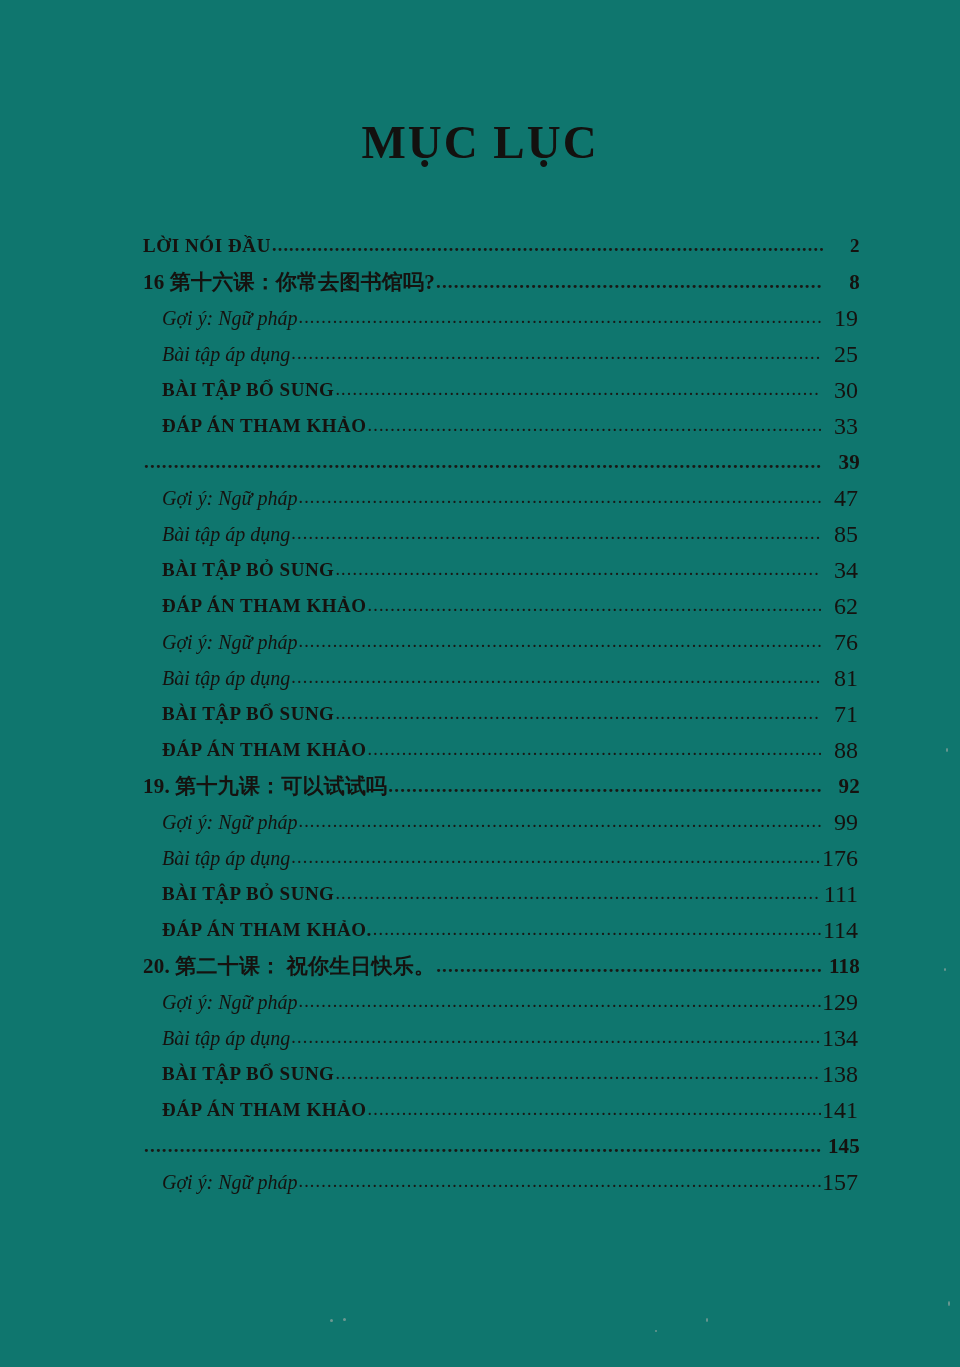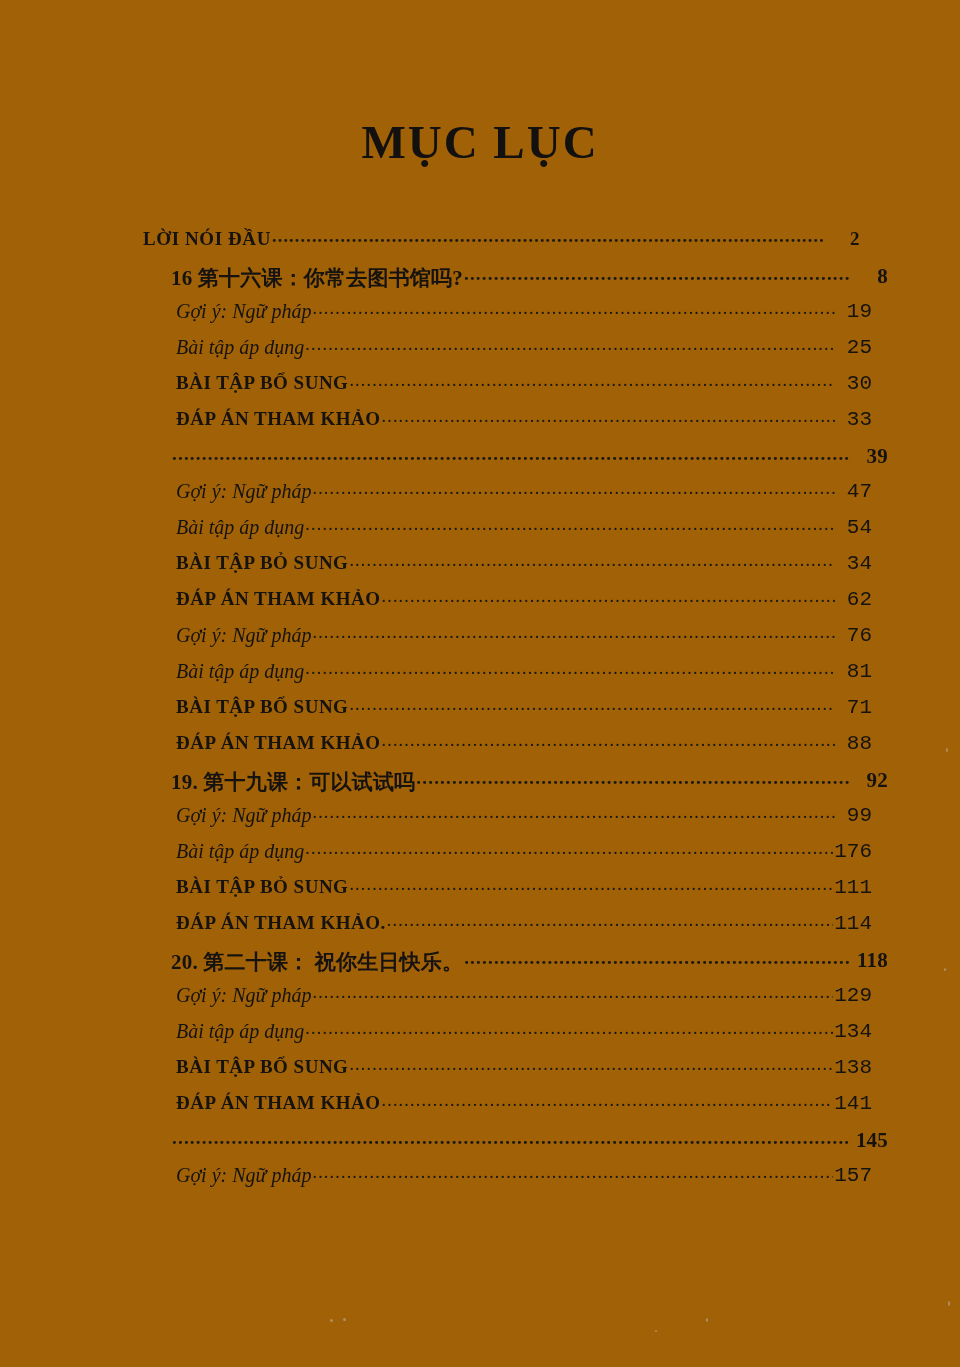--- a/index.html
+++ b/index.html
@@ -14,21 +14,21 @@
     position: relative;
     overflow: hidden;
     font-family: "Liberation Serif", "DejaVu Serif", serif;
     color: #000000;
     -webkit-font-smoothing: none;
   }
 
   .page {
     position: absolute;
     inset: 0;
-    background: #a16207;
+    background: #0f766e;
   }
 
   
   .toc-title {
     position: absolute;
     top: 118px;
     left: 0;
     width: 960px;
     text-align: center;
     font-family: "Liberation Serif", "DejaVu Serif", serif;
@@ -42,21 +42,21 @@
   
   .toc-list {
     position: absolute;
     top: 228px;
     left: 143px;
     width: 717px;
   }
 
   .toc-row {
     display: flex;
-    align-items: flex-start;
+    align-items: center;
     width: 100%;
     height: 36px;
     white-space: nowrap;
   }
 
   .toc-row .label {
     flex: 0 0 auto;
     color: #15120f;
   }
 
@@ -91,32 +91,31 @@
     letter-spacing: 0.6px;
   }
   .row-front .pageno { font-size: 19px; min-width: 36px; }
   .row-front .leader::before { font-size: 18px; }
 
   
   .row-chapter {
     font-size: 21px;
     font-weight: 700;
     letter-spacing: 0.2px;
-    margin-left: 28px;
   }
   .row-chapter .pageno { font-size: 21px; min-width: 38px; }
   .row-chapter .leader::before { font-size: 19px; }
 
   
   .row-sub {
-    margin-left: 33px;
+    margin-left: 19px;
     width: calc(100% - 21px);
     font-size: 19px;
   }
-  .row-sub .pageno { font-size: 21px; min-width: 36px; font-family: Liberation Mono, monospace; }
+  .row-sub .pageno { font-size: 24px; min-width: 36px; }
   .row-sub .leader::before { font-size: 18px; }
 
   .row-sub.italic .label {
     font-style: italic;
     font-weight: 400;
     font-size: 20px;
   }
   .row-sub.caps .label {
     font-weight: 700;
     letter-spacing: 0.5px;
@@ -174,21 +173,21 @@
         <span class="pageno">39</span>
       </div>
       <div class="toc-row row-sub italic">
         <span class="label">Gợi ý: Ngữ pháp</span>
         <span class="leader"></span>
         <span class="pageno">47</span>
       </div>
       <div class="toc-row row-sub italic">
         <span class="label">Bài tập áp dụng</span>
         <span class="leader"></span>
-        <span class="pageno">54</span>
+        <span class="pageno">85</span>
       </div>
       <div class="toc-row row-sub caps">
         <span class="label">BÀI TẬP BỎ SUNG</span>
         <span class="leader"></span>
         <span class="pageno">34</span>
       </div>
       <div class="toc-row row-sub caps">
         <span class="label">ĐÁP ÁN THAM KHẢO</span>
         <span class="leader"></span>
         <span class="pageno">62</span>

